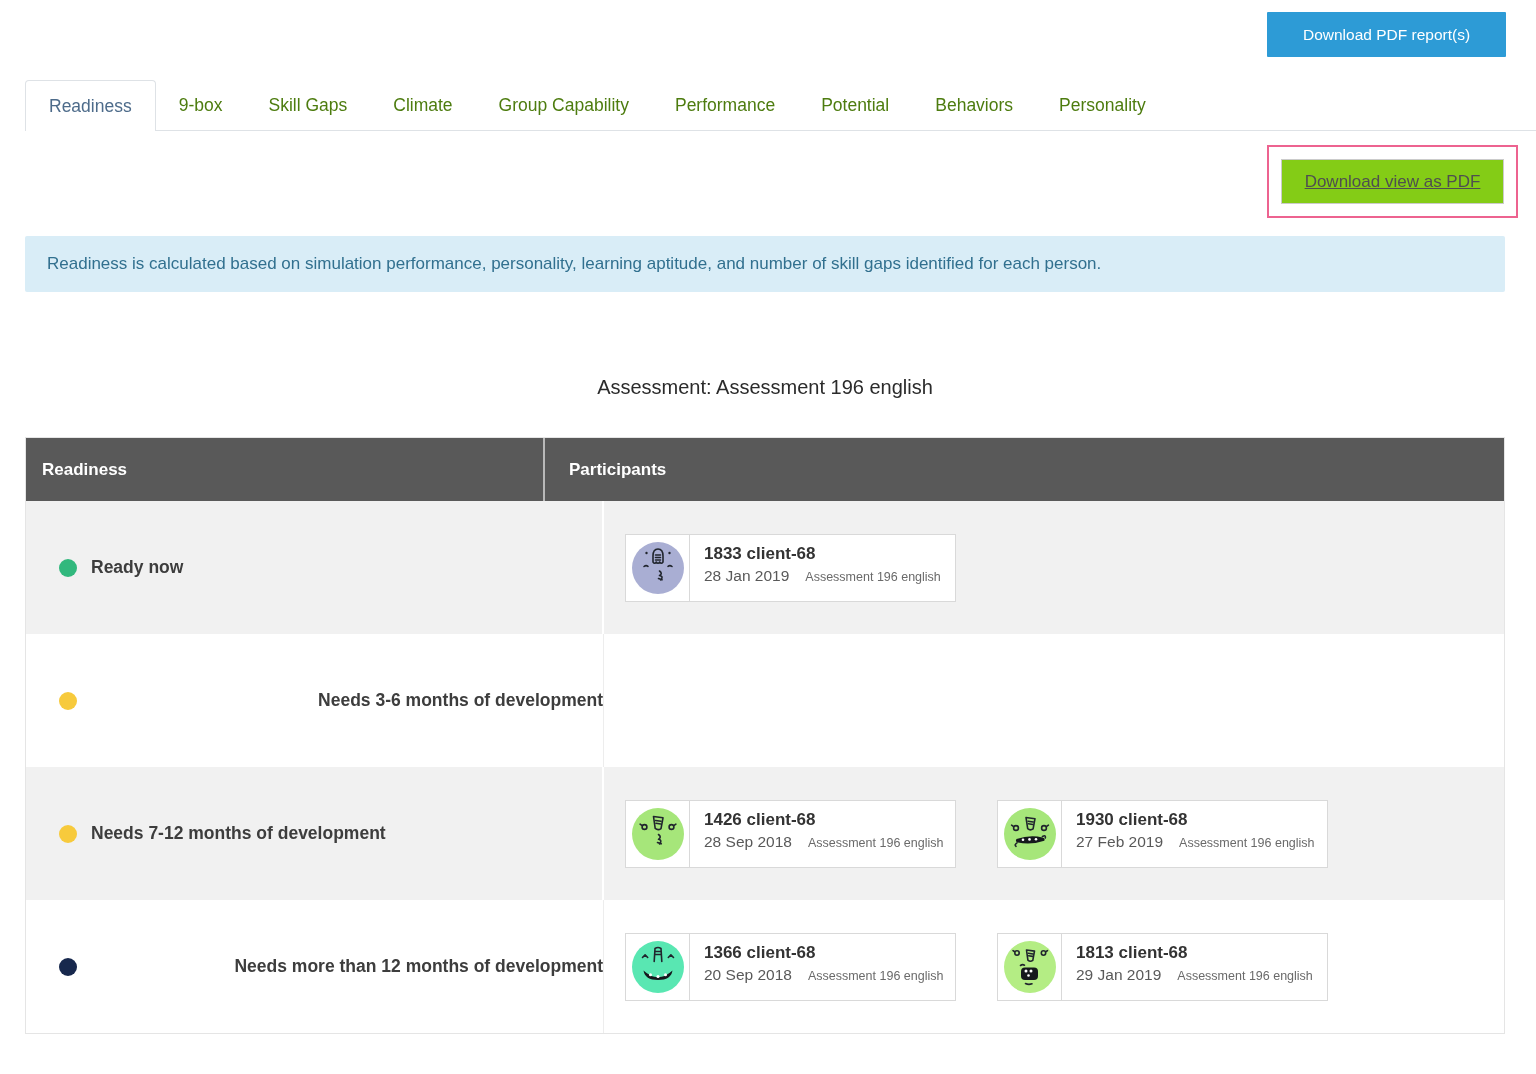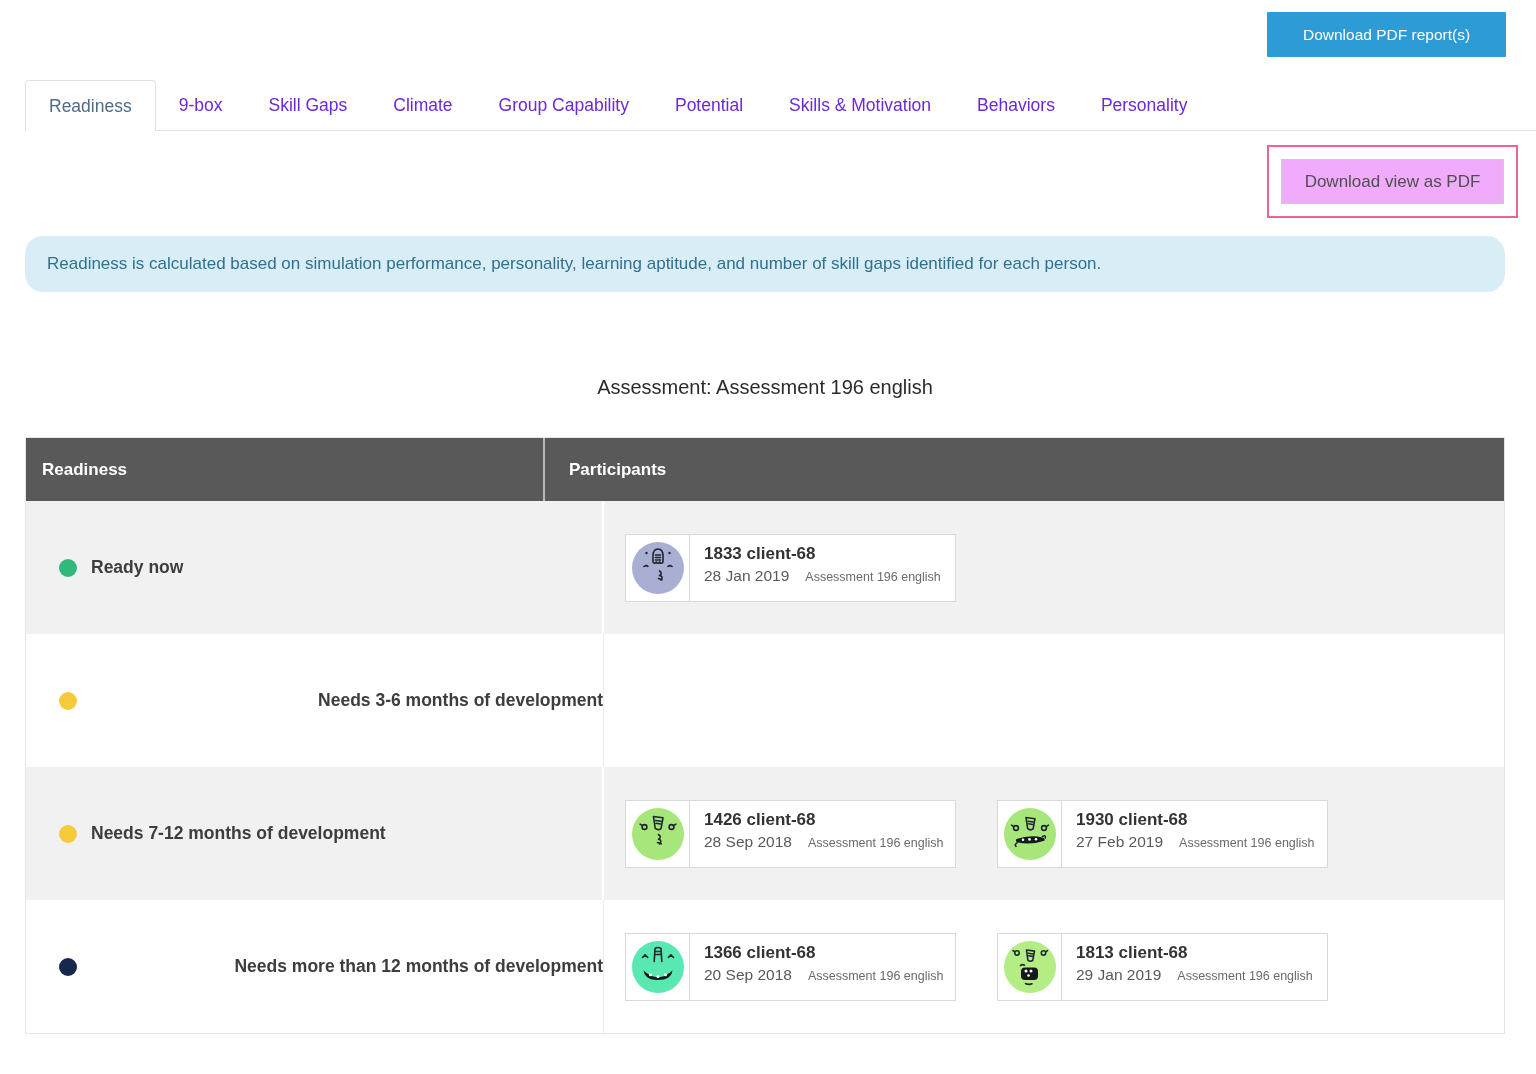--- a/index.html
+++ b/index.html
@@ -15,42 +15,42 @@
     background:#2d9bd6; color:#fff; font-size:15.5px;
     display:flex; align-items:center; justify-content:center;
     border:none; cursor:pointer; border-radius:1px;
   }
   
   .tabbar { position:absolute; left:0; top:80px; width:1536px; height:51px; }
   .tabbar-line { position:absolute; left:25px; right:0; bottom:0; height:1px; background:#dee2e6; }
   .tabs { position:absolute; left:25px; top:0; height:51px; display:flex; }
   .tab {
     height:51px; padding:0 23px; display:flex; align-items:center;
-    font-size:17.5px; color:#6d28d9; cursor:pointer; white-space:nowrap;
+    font-size:17.5px; color:#4d7c0f; cursor:pointer; white-space:nowrap;
     position:relative; z-index:2; background:transparent;
   }
   .tab.active {
     background:#fff; color:#4d6b8a;
     border:1px solid #dee2e6; border-bottom:none;
     border-radius:4px 4px 0 0;
   }
   
   .annotation {
     position:absolute; left:1267px; top:145px; width:251px; height:73px;
     border:2px solid #ed6390;
   }
   .btn-view {
     position:absolute; left:12px; top:12px; width:223px; height:45px;
-    background:#f0abfc; border:1px solid #cbcbcb; color:#4f4f4f; font-size:17px;
-    display:flex; align-items:center; justify-content:center; cursor:pointer;
+    background:#84cc16; border:1px solid #cbcbcb; color:#4f4f4f; font-size:17px;
+    display:flex; align-items:center; justify-content:center; cursor:pointer;text-decoration:underline;
   }
   
   .banner {
     position:absolute; left:25px; top:236px; width:1480px; height:56px;
-    background:#d9edf7; border-radius:18px; color:#31708f; font-size:17px;
+    background:#d9edf7; border-radius:2px; color:#31708f; font-size:17px;
     display:flex; align-items:center; padding-left:22px;
   }
   
   .assessment-title {
     position:absolute; left:25px; top:376px; width:1480px;
     text-align:center; font-size:20px; color:#2b2b2b;
   }
   
   .rtable {
     position:absolute; left:25px; top:437px; width:1480px;
@@ -84,22 +84,22 @@
 <button class="btn-reports">Download PDF report(s)</button>
 
 <div class="tabbar">
   <div class="tabbar-line"></div>
   <div class="tabs">
     <div class="tab active">Readiness</div>
     <div class="tab">9-box</div>
     <div class="tab">Skill Gaps</div>
     <div class="tab">Climate</div>
     <div class="tab">Group Capability</div>
+    <div class="tab">Performance</div>
     <div class="tab">Potential</div>
-    <div class="tab">Skills &amp; Motivation</div>
     <div class="tab">Behaviors</div>
     <div class="tab">Personality</div>
   </div>
 </div>
 
 <div class="annotation">
   <button class="btn-view">Download view as PDF</button>
 </div>
 
 <div class="banner">

